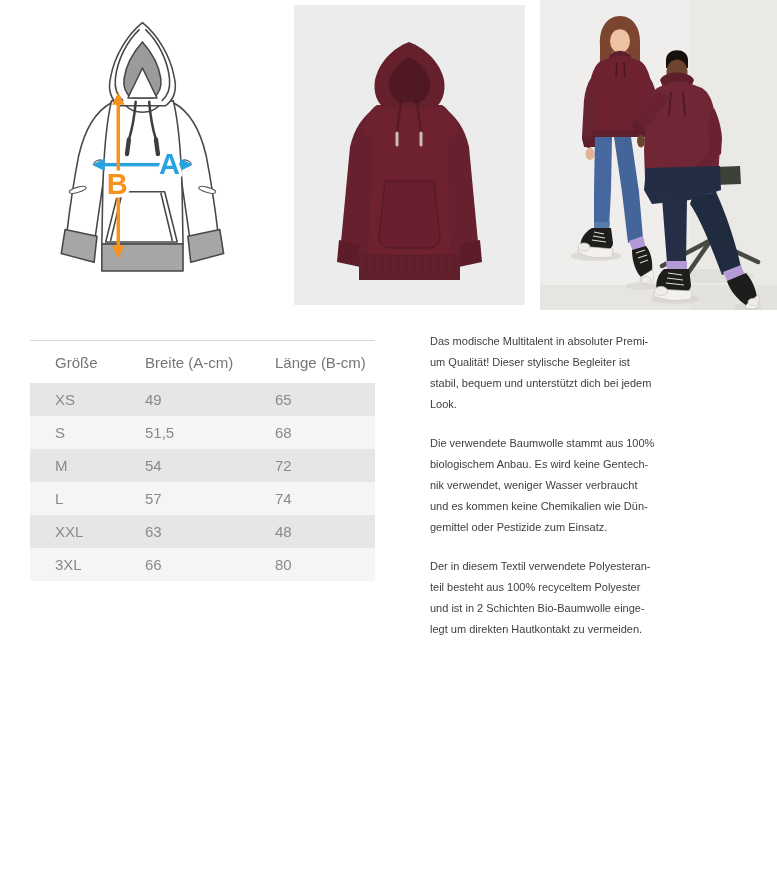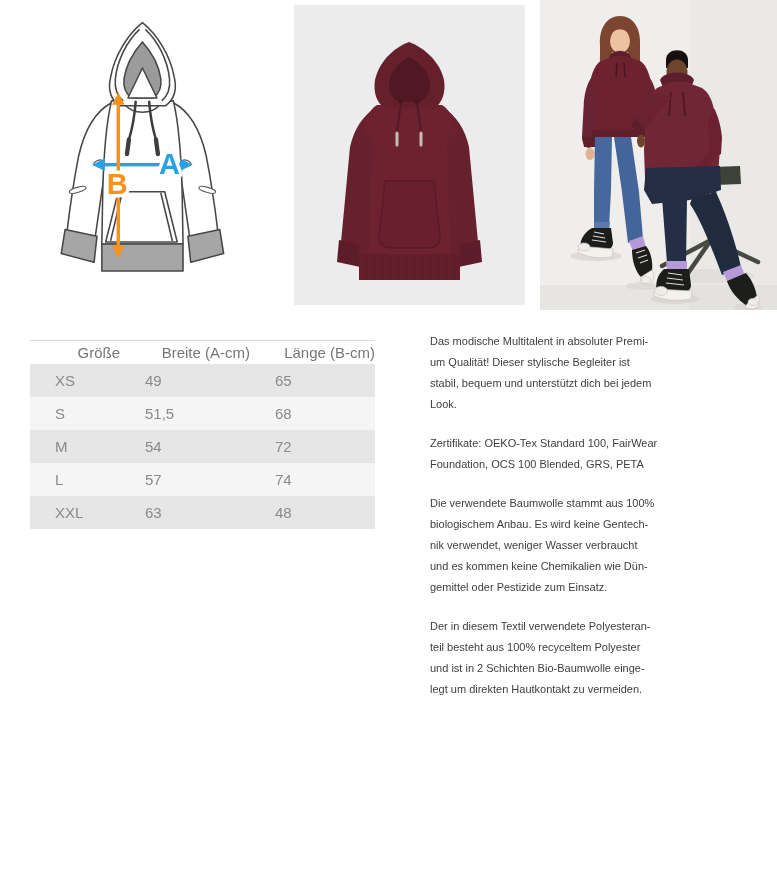--- a/index.html
+++ b/index.html
@@ -20,22 +20,22 @@
   .size-guide{left:30px;top:10px;}
   .product-photo{left:294px;top:5px;}
   .models-photo{left:540px;top:0;}
 
   .left-col{position:absolute;left:30px;top:340px;width:345px;}
   table.size-table{
     border-collapse:collapse;width:345px;table-layout:fixed;
     border-top:1px solid #d8d8d8;font-size:15px;
   }
   table.size-table th{
-    font-weight:400;color:var(--table-head);text-align:right;
-    height:23px;padding:0 0 0 25px;vertical-align:middle;
+    font-weight:400;color:var(--table-head);text-align:left;
+    height:42px;padding:0 0 0 25px;vertical-align:middle;
   }
   table.size-table col.c1{width:90px;} table.size-table col.c2{width:130px;} table.size-table col.c3{width:125px;}
   table.size-table td{
     color:var(--table-text);height:33px;padding:0 0 0 25px;vertical-align:middle;
   }
   table.size-table tbody tr:nth-child(odd){background:var(--table-row-shade);}
   table.size-table tbody tr:nth-child(even){background:var(--table-row-alt);}
   .tolerance{margin:50px 0 0;font-size:15px;line-height:21px;color:var(--body-text);}
 
   .right-col{position:absolute;left:420px;top:331px;width:352px;}
@@ -295,31 +295,34 @@
         <tr>
           <td>L</td>
           <td>57</td>
           <td>74</td>
         </tr>
         <tr>
           <td>XXL</td>
           <td>63</td>
           <td>48</td>
         </tr>
+        <tr>
+          <td>3XL</td>
+          <td>66</td>
+          <td>80</td>
+        </tr>
       </tbody>
     </table>
   </div>
 
   <div class="right-col">
     <p>Das modische Multitalent in absoluter Premi-
 um Qualität! Dieser stylische Begleiter ist
 stabil, bequem und unterstützt dich bei jedem
 Look.</p>
-    <p>Zertifikate: OEKO-Tex Standard 100, FairWear
-Foundation, OCS 100 Blended, GRS, PETA</p>
     <p>Die verwendete Baumwolle stammt aus 100%
 biologischem Anbau. Es wird keine Gentech-
 nik verwendet, weniger Wasser verbraucht
 und es kommen keine Chemikalien wie Dün-
 gemittel oder Pestizide zum Einsatz.</p>
     <p>Der in diesem Textil verwendete Polyesteran-
 teil besteht aus 100% recyceltem Polyester
 und ist in 2 Schichten Bio-Baumwolle einge-
 legt um direkten Hautkontakt zu vermeiden.</p>
   </div>

